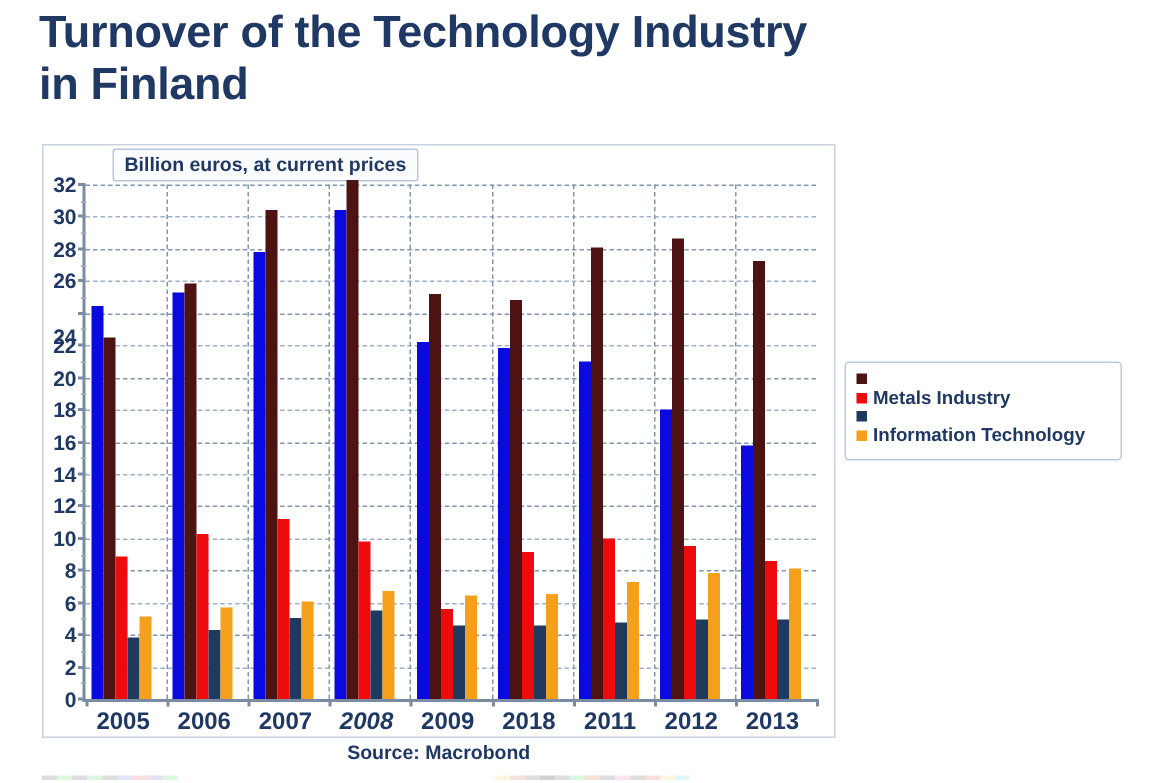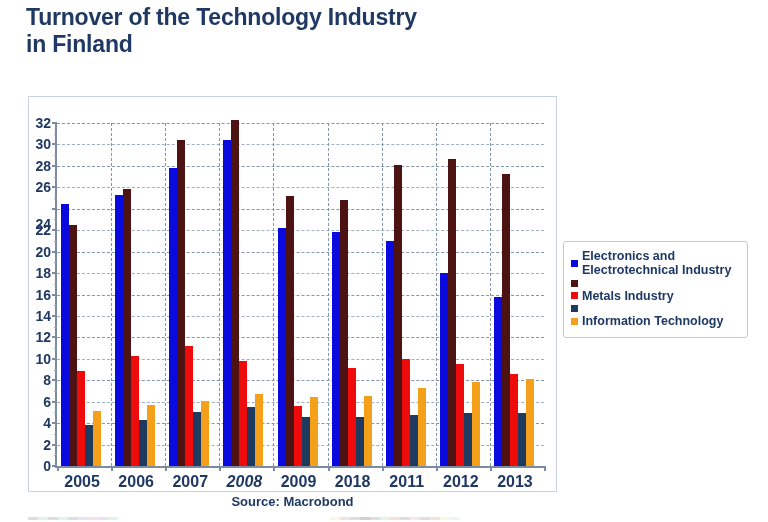--- a/index.html
+++ b/index.html
@@ -15,21 +15,21 @@
     font-family: "Liberation Sans", sans-serif;
     -webkit-font-smoothing: antialiased;
   }
 
   
   #slide-title {
     position: absolute;
     left: 26px;
     top: 4px;
     width: 620px;
-    font-size: 23px;
+    font-size: 30px;
     font-weight: bold;
     line-height: 1.18;
     color: #1F3864;
     letter-spacing: -0.2px;
   }
   #slide-title .line { display: block; }
 
   
   #chart-frame {
     position: absolute;
@@ -207,20 +207,21 @@
 </head>
 <body>
 
 <div id="slide-title">
   <span class="line">Turnover of the Technology Industry</span>
   <span class="line">in Finland</span>
 </div>
 
 <div id="chart-frame">
 
+  <div id="units-box">Billion euros, at current prices</div>
 
   <div id="plot-area">
     <div id="gridlines-h">
         <div class="gridline-h" style="top: 321.562px;"></div>
         <div class="gridline-h major" style="top: 300.125px;"></div>
         <div class="gridline-h" style="top: 278.688px;"></div>
         <div class="gridline-h major" style="top: 257.25px;"></div>
         <div class="gridline-h" style="top: 235.812px;"></div>
         <div class="gridline-h major" style="top: 214.375px;"></div>
         <div class="gridline-h" style="top: 192.938px;"></div>
@@ -383,27 +384,20 @@
         <div class="xtick-mark" style="left: 487px;"></div>
       </div>
   </div>
 
 </div>
 
 <div id="source-note">Source: Macrobond</div>
 
 <div id="legend-box">
   <div class="legend-item">
-    <span class="legend-swatch" style="background:#0A0ADF"></span>
-    <span class="legend-label">
-      <span>Electronics and</span><br>
-      <span>Electrotechnical Industry</span>
-    </span>
-  </div>
-  <div class="legend-item">
     <span class="legend-swatch" style="background:#4D1313"></span>
   </div>
   <div class="legend-item">
     <span class="legend-swatch" style="background:#EE0B0B"></span>
     <span class="legend-label">Metals Industry</span>
   </div>
   <div class="legend-item">
     <span class="legend-swatch" style="background:#1F3A5F"></span>
   </div>
   <div class="legend-item">

